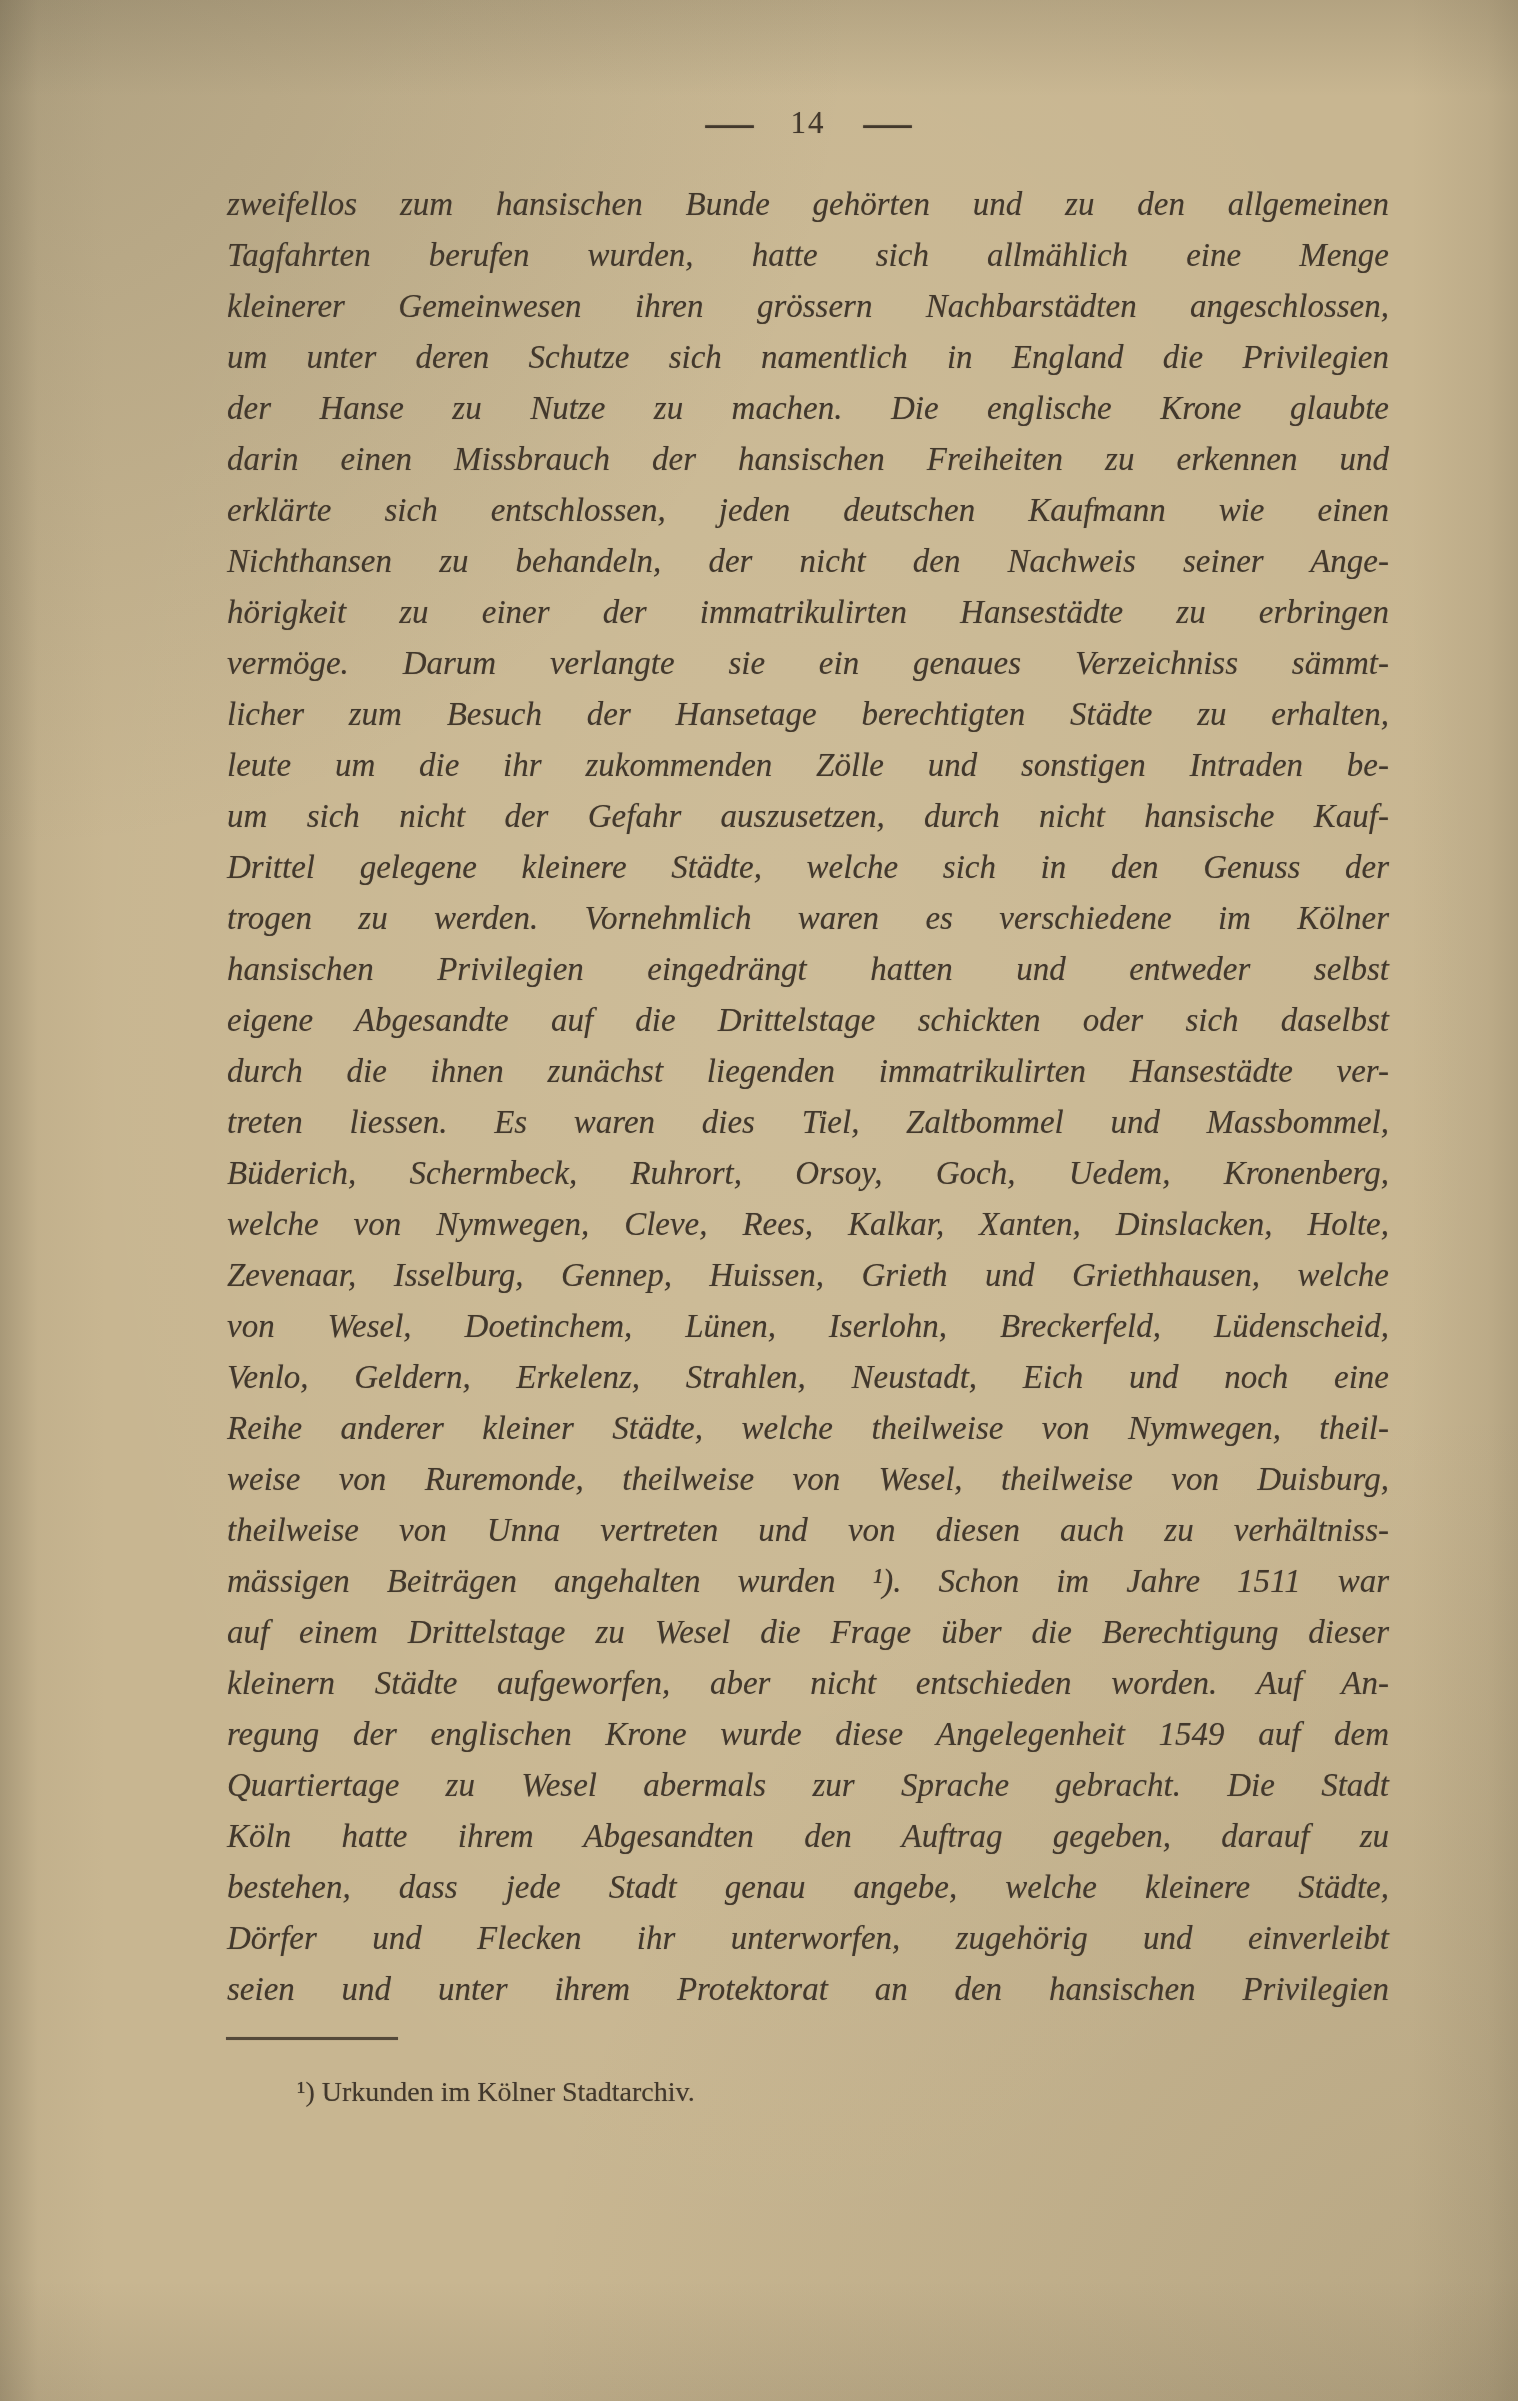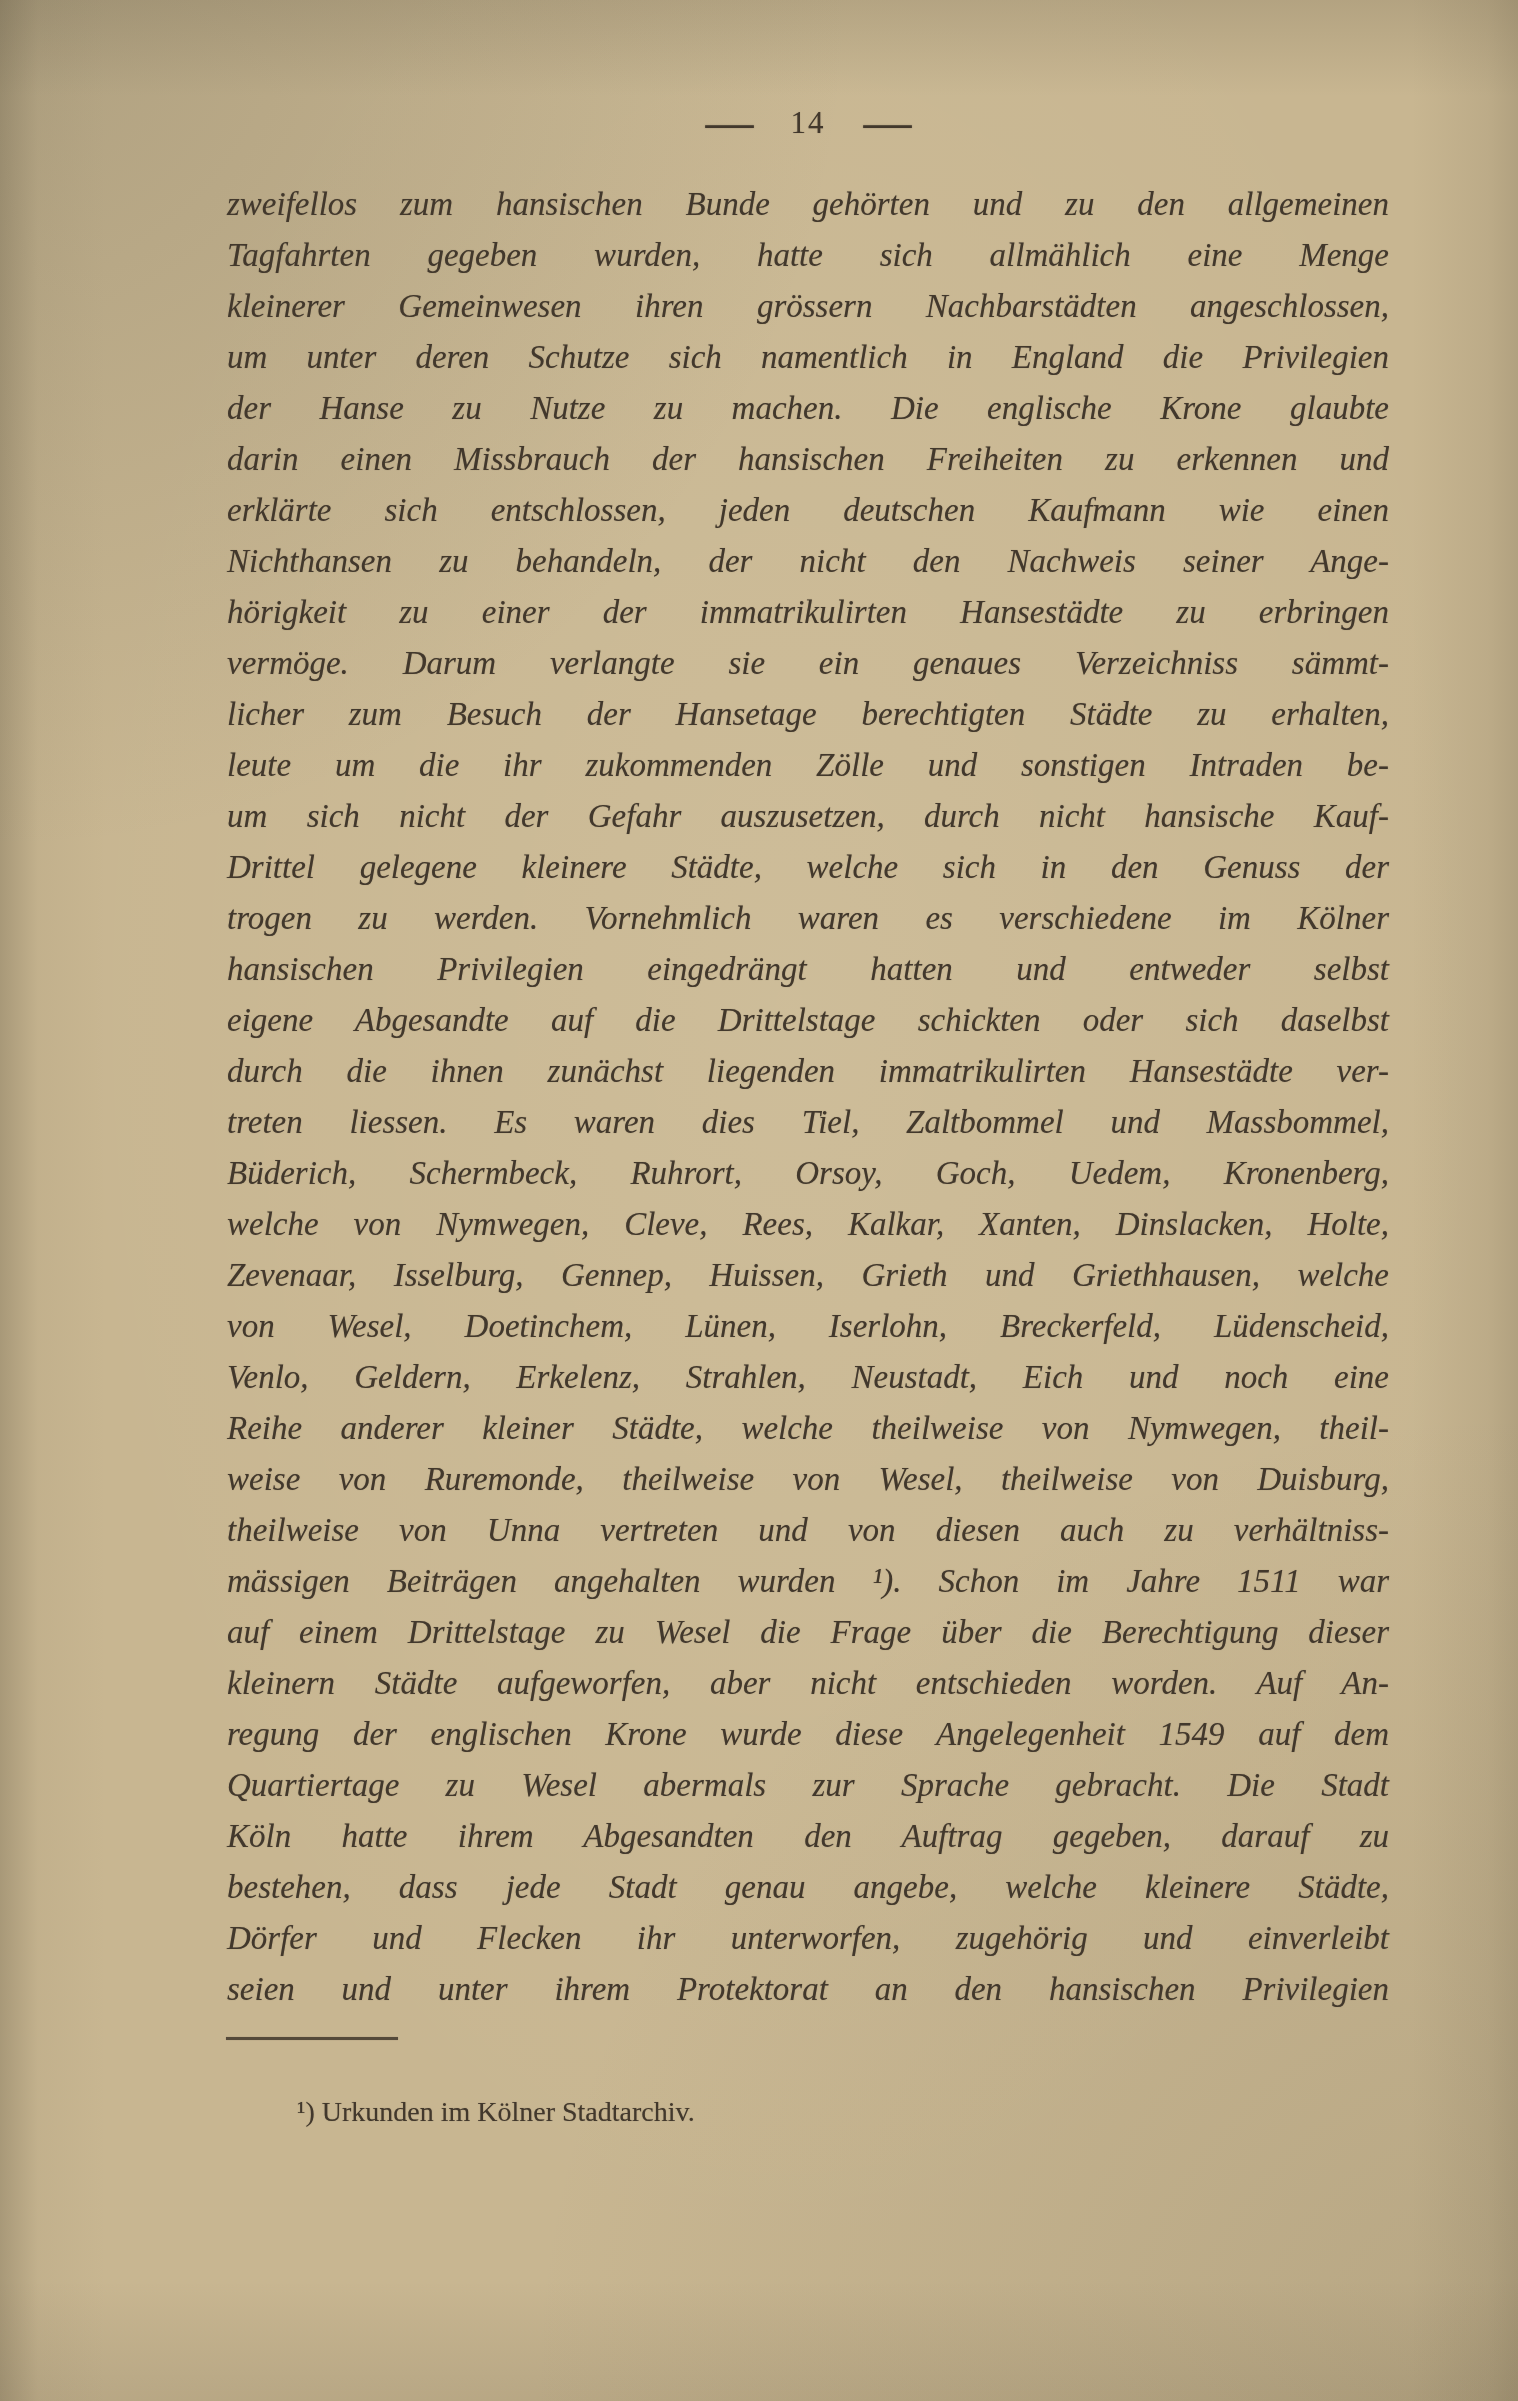--- a/index.html
+++ b/index.html
@@ -76,37 +76,36 @@
   
   .footnote {
     position: absolute;
     top: 2073px;
     left: 227px;
     width: 1162px;
     font-size: 28px;
     line-height: 38px;
     text-indent: 70px;
     text-shadow: 0 0 1px rgba(66, 56, 44, 0.4);
-    margin-top: 20px;
   }
 </style>
 </head>
 <body>
 
 <div class="page">
 
   <div class="page-header">
     <span class="dash">—</span>
     <span class="num">14</span>
     <span class="dash">—</span>
   </div>
 
   <div class="text-block">
     <div class="ln">zweifellos zum hansischen Bunde gehörten und zu den allgemeinen</div>
-    <div class="ln">Tagfahrten gegeben wurden, hatte sich allmählich eine Menge</div>
+    <div class="ln">Tagfahrten berufen wurden, hatte sich allmählich eine Menge</div>
     <div class="ln">kleinerer Gemeinwesen ihren grössern Nachbarstädten angeschlossen,</div>
     <div class="ln">um unter deren Schutze sich namentlich in England die Privilegien</div>
     <div class="ln">der Hanse zu Nutze zu machen.  Die englische Krone glaubte</div>
     <div class="ln">darin einen Missbrauch der hansischen Freiheiten zu erkennen und</div>
     <div class="ln">erklärte sich entschlossen, jeden deutschen Kaufmann wie einen</div>
     <div class="ln">Nichthansen zu behandeln, der nicht den Nachweis seiner Ange-</div>
     <div class="ln">hörigkeit zu einer der immatrikulirten Hansestädte zu erbringen</div>
     <div class="ln">vermöge.  Darum verlangte sie ein genaues Verzeichniss sämmt-</div>
     <div class="ln">licher zum Besuch der Hansetage berechtigten Städte zu erhalten,</div>
     <div class="ln">leute um die ihr zukommenden Zölle und sonstigen Intraden be-</div>

